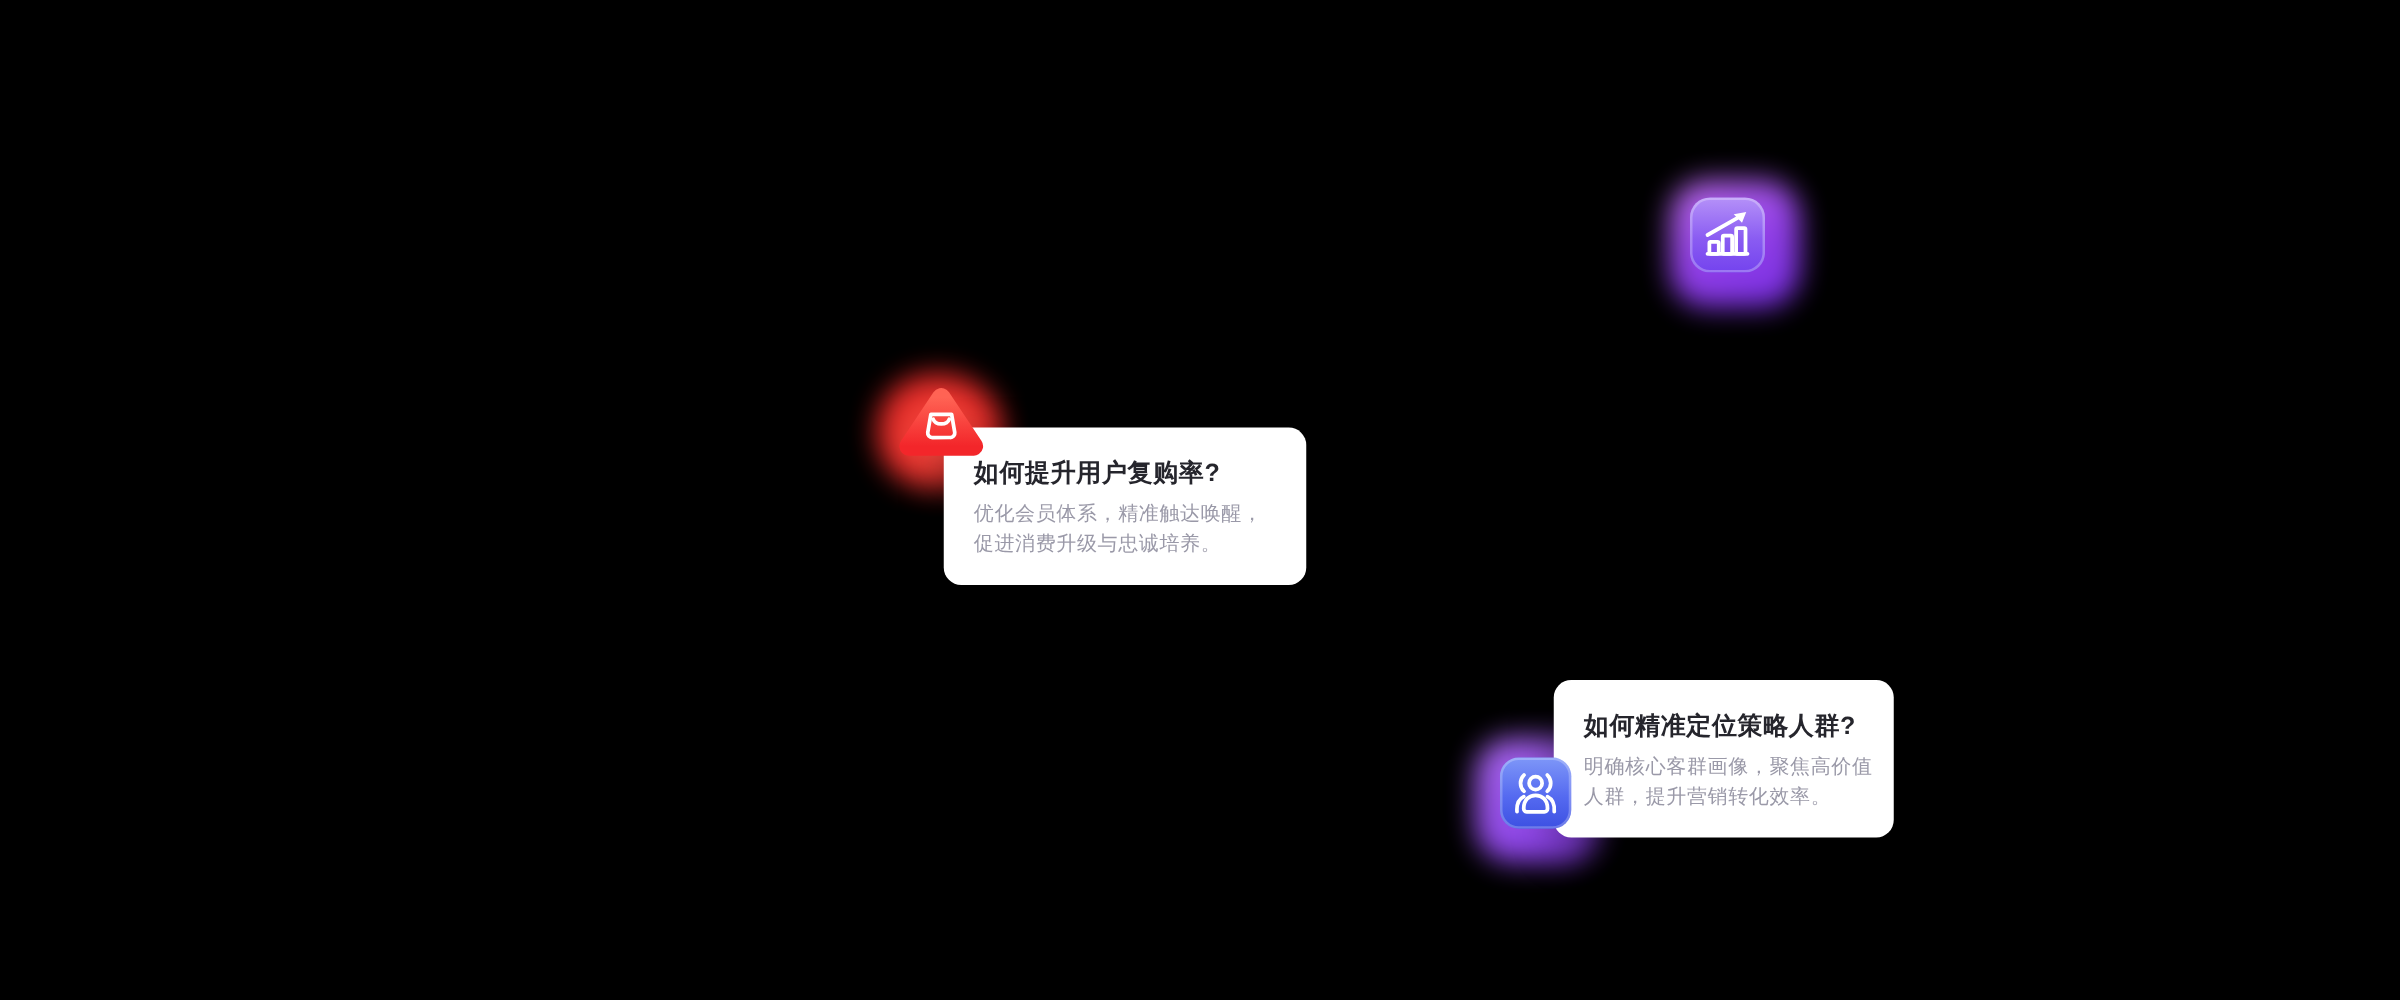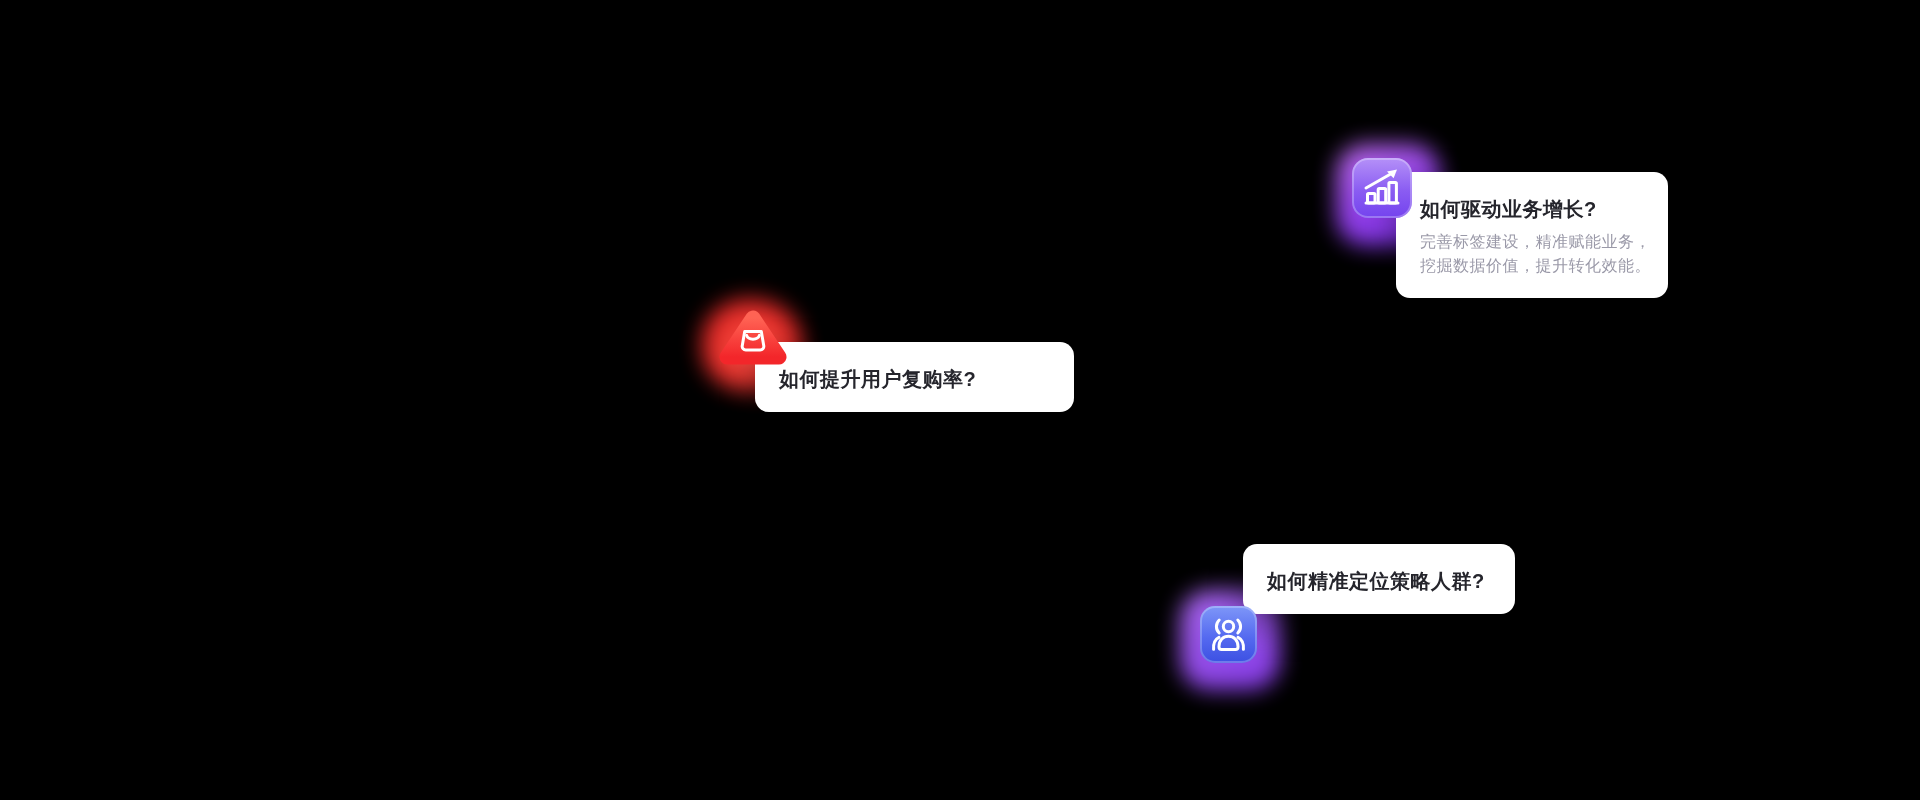--- a/index.html
+++ b/index.html
@@ -15,21 +15,21 @@
                    background:radial-gradient(circle at 50% 55%,#ff5a4b 0%,#f32222 75%); }
   .glow-audience { left:1180px; top:590px; width:100px; height:100px; border-radius:30px;
                    background:linear-gradient(155deg,#b06cf6 0%,#8a3bf2 100%); }
   
   .card {
     position:absolute; z-index:2; background:#fff; border-radius:14px;
     box-shadow:0 12px 32px rgba(0,0,0,.35);
     padding:24px 24px 20px 24px; box-sizing:border-box; width:272px;
   }
   .card-growth   { left:1396px; top:172px; }
-  .card-bag      { left:755px;  top:342px; width:319px; }
+  .card-bag      { left:755px;  top:342px; width:290px; }
   .card-audience { left:1243px; top:544px; }
   .card h3 {
     margin:0; font-size:20px; line-height:26px; font-weight:600;
     color:#25252c; letter-spacing:.5px; white-space:nowrap;
   }
   .card p {
     margin:8px 0 0 0; font-size:16px; line-height:24px; color:#9a99a8;
     letter-spacing:.5px; white-space:nowrap;
   }
   
@@ -46,60 +46,58 @@
     box-shadow:inset 0 0 0 2px rgba(255,255,255,.25);
   }
   .badge svg { display:block; }
 </style>
 </head>
 <body>
 
 <div class="stage">
 
   <div class="glow glow-growth"></div>
-  <div class="card card-growth">
-    <h3>如何驱动业务增长?</h3>
-    <p><span>完善标签建设，精准赋能业务，</span><br><span>挖掘数据价值，提升转化效能。</span></p>
-  </div>
   <div class="badge badge-growth">
     <svg width="60" height="60" viewBox="0 0 60 60" fill="none">
       <g stroke="#fff" stroke-width="3" stroke-linecap="round" stroke-linejoin="round">
         <path d="M14 45 H46"></path>
         <rect x="15.5" y="35.5" width="7.5" height="9.5" rx="1"></rect>
         <rect x="26.2" y="30.5" width="7.5" height="14.5" rx="1"></rect>
         <rect x="36.9" y="24.5" width="7.5" height="20.5" rx="1"></rect>
         <path d="M14 30 L39.5 15.5"></path>
       </g>
       <path d="M45 11.5 L35 13.4 L41.6 20.2 Z" fill="#fff"></path>
     </svg>
   </div>
 
   <div class="glow glow-bag"></div>
   <div class="card card-bag">
     <h3>如何提升用户复购率?</h3>
+    <p><span>优化会员体系，精准触达唤醒，</span><br><span>促进消费升级与忠诚培养。</span></p>
   </div>
   <div class="badge badge-bag">
     <svg width="68" height="62" viewBox="0 0 68 62" fill="none">
       <defs>
         <linearGradient id="redgrad" x1="0" y1="0" x2="0" y2="1">
           <stop offset="0" stop-color="#ff6354"></stop>
           <stop offset="1" stop-color="#f3262a"></stop>
         </linearGradient>
       </defs>
       <path d="M34 11 L60 50 H8 Z" fill="url(#redgrad)" stroke="url(#redgrad)" stroke-width="15" stroke-linejoin="round"></path>
       <g stroke="#fff" stroke-width="3" stroke-linecap="round" stroke-linejoin="round">
         <path d="M25.7 24.5 H42.3 L44.8 39 A3.6 3.6 0 0 1 41.2 43 H26.8 A3.6 3.6 0 0 1 23.2 39 Z"></path>
         <path d="M27.6 28.4 a6.6 5 0 0 0 12.8 0"></path>
       </g>
     </svg>
   </div>
 
   <div class="glow glow-audience"></div>
   <div class="card card-audience">
     <h3>如何精准定位策略人群?</h3>
+    <p><span>明确核心客群画像，聚焦高价值</span><br><span>人群，提升营销转化效率。</span></p>
   </div>
   <div class="badge badge-audience">
     <svg width="57" height="57" viewBox="0 0 57 57" fill="none">
       <g stroke="#fff" stroke-width="3" stroke-linecap="round" stroke-linejoin="round">
         <circle cx="28.5" cy="20.5" r="5.2"></circle>
         <path d="M19.2 14 a9 9 0 0 0 0 13"></path>
         <path d="M37.8 14 a9 9 0 0 1 0 13"></path>
         <path d="M19 40.6 C19 34 23.2 30.2 28.5 30.2 C33.8 30.2 38 34 38 40.6 L38 41 C38 42.4 36.9 43.5 35.5 43.5 L21.5 43.5 C20.1 43.5 19 42.4 19 41 Z"></path>
         <path d="M13.6 43.3 C13.2 37.6 15.1 33.2 19 31.3"></path>
         <path d="M43.4 43.3 C43.8 37.6 41.9 33.2 38 31.3"></path>

